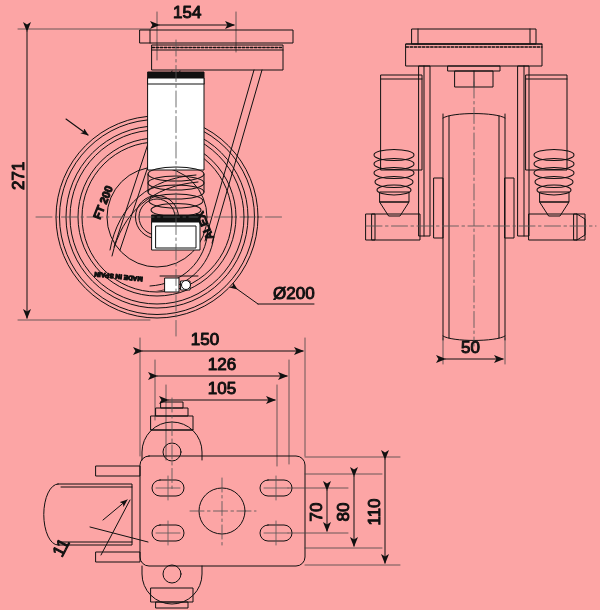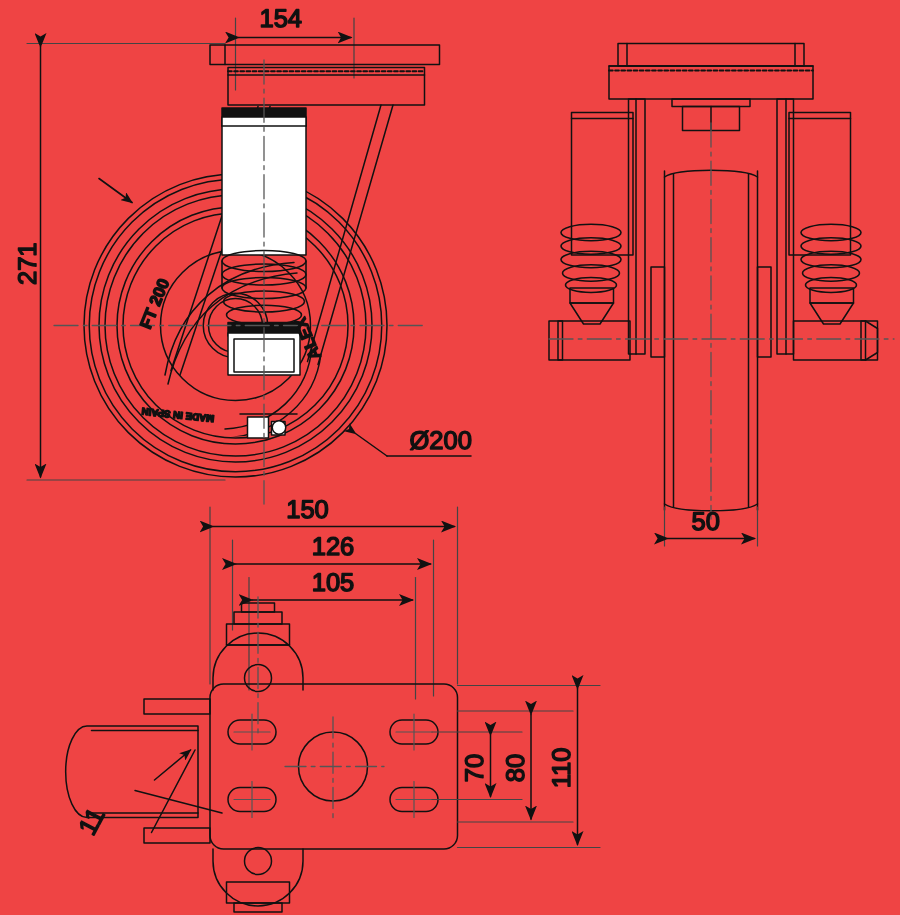--- a/index.html
+++ b/index.html
@@ -1,19 +1,19 @@
 <!DOCTYPE html>
 <html><head>
 <meta charset="utf-8">
 <title>Caster Technical Drawing</title>
 <style>
   html,body{margin:0;padding:0;background:#ffffff;}
   body{width:600px;height:610px;overflow:hidden;
        font-family:"Liberation Sans",sans-serif;color:#1a1a1a;}
-  #sheet{position:relative;width:600px;height:610px;background:#ef4444;}
+  #sheet{position:relative;width:600px;height:610px;background:#fca5a5;}
   svg{display:block;}
   .dimtxt{font-family:"Liberation Sans",sans-serif;font-size:17px;fill:#111;}
   .brandtxt{font-family:"Liberation Sans",sans-serif;font-size:11px;font-weight:bold;fill:#111;}
   .minitxt{font-family:"Liberation Sans",sans-serif;font-size:6.5px;font-weight:bold;fill:#111;}
 </style>
 </head>
 <body>
 
 <div id="sheet">
 <svg width="600" height="610" viewBox="0 0 600 610" xmlns="http://www.w3.org/2000/svg">

